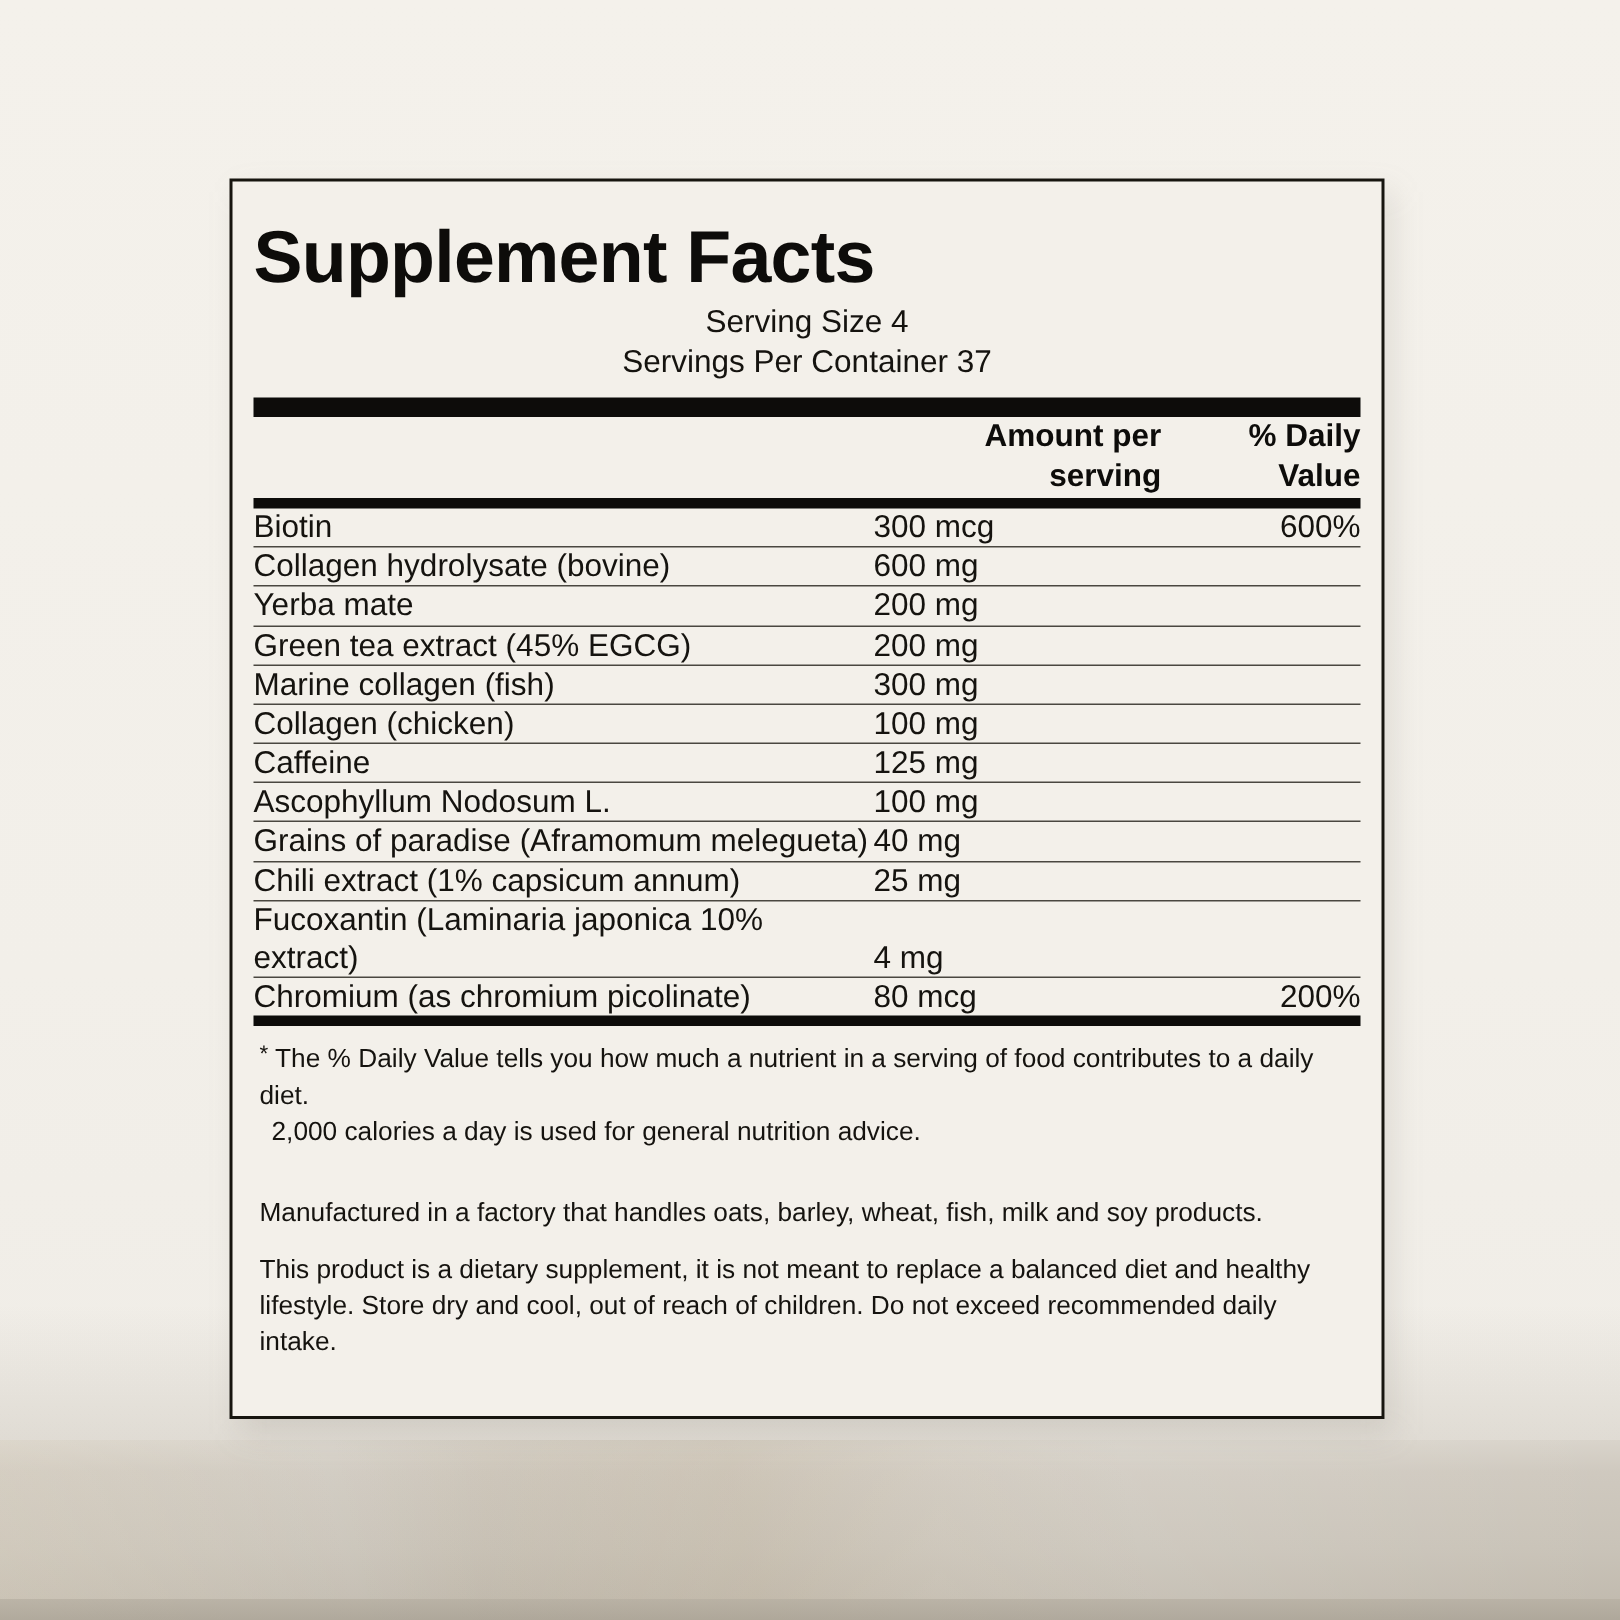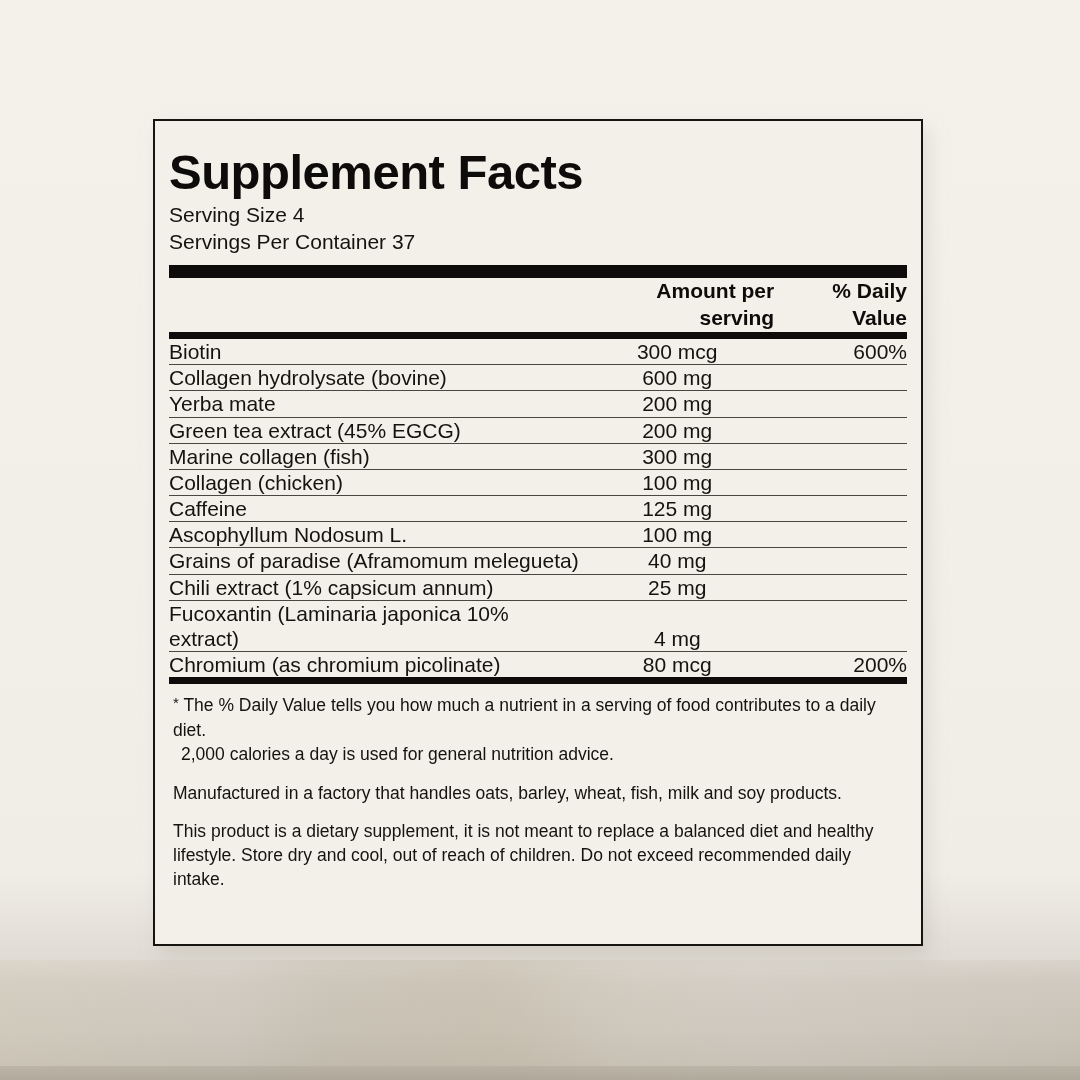--- a/index.html
+++ b/index.html
@@ -82,20 +82,21 @@
     font-weight: bold;
     letter-spacing: -0.5px;
     color: #0d0c0a;
     margin: 4px 0 4px 0;
     line-height: 1.05;
   }
   .serving-line {
     font-size: 21px;
     color: #15130f;
     line-height: 1.28;
+    text-align: center;
   }
   .rule-thick {
     height: 13px;
     background: #0d0c0a;
     margin-top: 9px;
   }
   .rule-med {
     height: 7px;
     background: #0d0c0a;
   }
@@ -122,34 +123,34 @@
   .col-dv   { width: 18%; }
 
   .row td {
     font-size: 21px;
     color: #15130f;
     padding: 7px 0 6px 0;
     border-bottom: 1.5px solid #4a4740;
     line-height: 1.2;
   }
   .row td.name { text-align: left; }
-  .row td.amt  { text-align: center; padding-right: 2px; }
+  .row td.amt  { text-align: left; padding-right: 2px; }
   .row td.dv   { text-align: right; }
   .row:last-child td { border-bottom: none; margin-left: 11px; }
 
   .footnotes {
     padding: 9px 4px 0 4px;
   }
   .fn {
     font-size: 17.5px;
     color: #15130f;
     line-height: 1.38;
     margin-bottom: 14px;
   }
-  .fn.first { margin-bottom: 15px; }
+  .fn.first { margin-bottom: 30px; }
   .fn .star { font-size: 15px; vertical-align: top; }
   .fn .indent { display: block; padding-left: 8px; }
 </style>
 </head>
 <body>
 
 <div class="scene">
   <div class="wall-shadow"></div>
   <div class="shelf">
     <div class="shelf-grain"></div>

